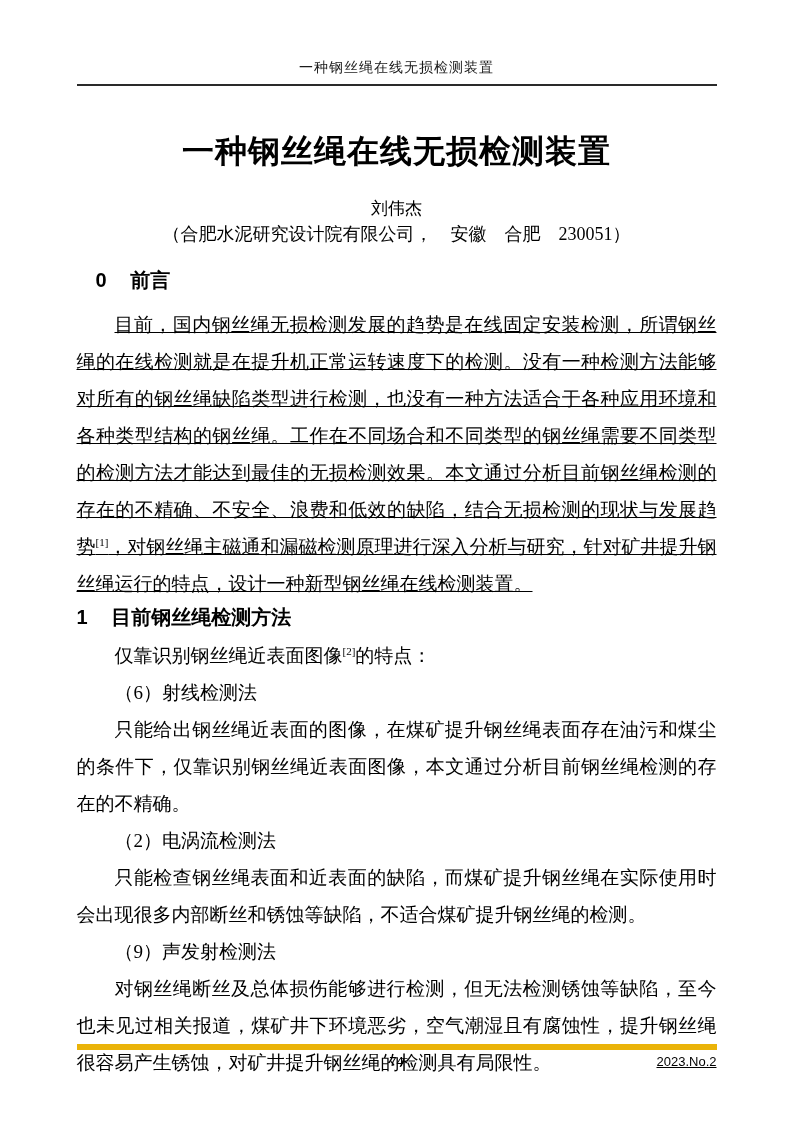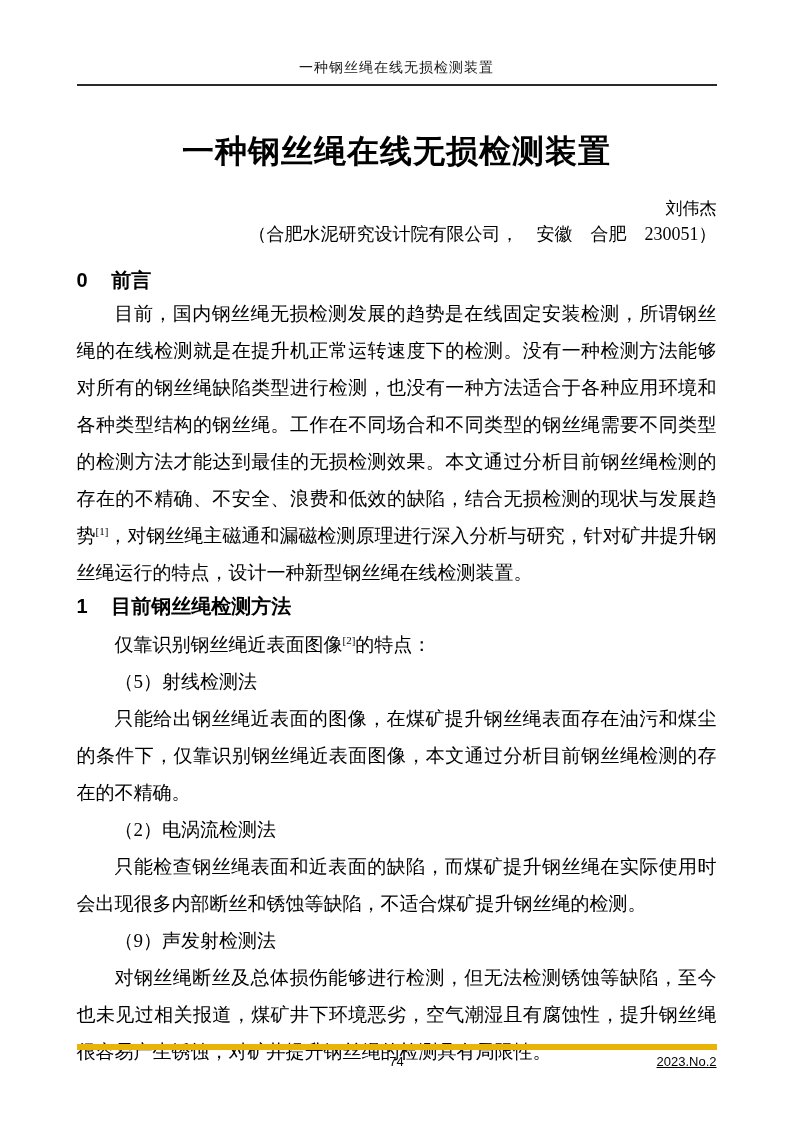--- a/index.html
+++ b/index.html
@@ -37,50 +37,50 @@
     margin-top: 44px;
     text-align: center;
     font-family: "Liberation Sans", "DejaVu Sans", sans-serif;
     font-weight: bold;
     font-size: 32px;
     line-height: 42px;
     letter-spacing: 1px;
   }
   .author-line {
     margin-top: 26px;
-    text-align: right;
+    text-align: center;
     font-size: 17px;
     line-height: 22px;
   }
   .affiliation-line {
     margin-top: 2px;
-    text-align: right;
+    text-align: center;
     font-size: 18px;
     line-height: 24px;
     white-space: pre;
   }
   
   .section-heading {
     font-family: "Liberation Sans", "DejaVu Sans", sans-serif;
     font-weight: bold;
     font-size: 20px;
     line-height: 28px;
   }
   .section-heading .sec-num { display: inline-block; }
   .section-heading .sec-title { display: inline-block; margin-left: 18px; }
-  .heading-0 { margin-top: 20px; }
+  .heading-0 { margin-top: 20px; margin-left: 19px; }
   .heading-1 { margin-top: 1px; }
   
   .para {
     font-size: 19px;
     line-height: 37px;
     text-align: justify;
     text-indent: 2em;
   }
-  .para-first { margin-top: 1px; }
+  .para-first { margin-top: 12px; text-decoration: underline; }
   .intro-para { margin-top: 6px; }
   sup.cite {
     font-size: 11px;
     line-height: 0;
     vertical-align: 7px;
     letter-spacing: 0;
   }
   .method-label {
     font-size: 19px;
     line-height: 37px;
@@ -137,21 +137,21 @@
 
     <h2 class="section-heading heading-1">
       <span class="sec-num">1</span>
       <span class="sec-title">目前钢丝绳检测方法</span>
     </h2>
 
     <p class="para intro-para">
       <span>仅靠识别钢丝绳近表面图像</span><sup class="cite">[2]</sup><span>的特点：</span>
     </p>
 
-    <p class="method-label">（5）射线检测法</p>
+    <p class="method-label">（6）射线检测法</p>
     <p class="para">只能给出钢丝绳近表面的图像，在煤矿提升钢丝绳表面存在油污和煤尘的条件下，仅靠识别钢丝绳近表面图像，本文通过分析目前钢丝绳检测的存在的不精确。</p>
 
     <p class="method-label">（2）电涡流检测法</p>
     <p class="para">只能检查钢丝绳表面和近表面的缺陷，而煤矿提升钢丝绳在实际使用时会出现很多内部断丝和锈蚀等缺陷，不适合煤矿提升钢丝绳的检测。</p>
 
     <p class="method-label">（9）声发射检测法</p>
     <p class="para">对钢丝绳断丝及总体损伤能够进行检测，但无法检测锈蚀等缺陷，至今也未见过相关报道，煤矿井下环境恶劣，空气潮湿且有腐蚀性，提升钢丝绳很容易产生锈蚀，对矿井提升钢丝绳的检测具有局限性。</p>
 
   </div>
 

